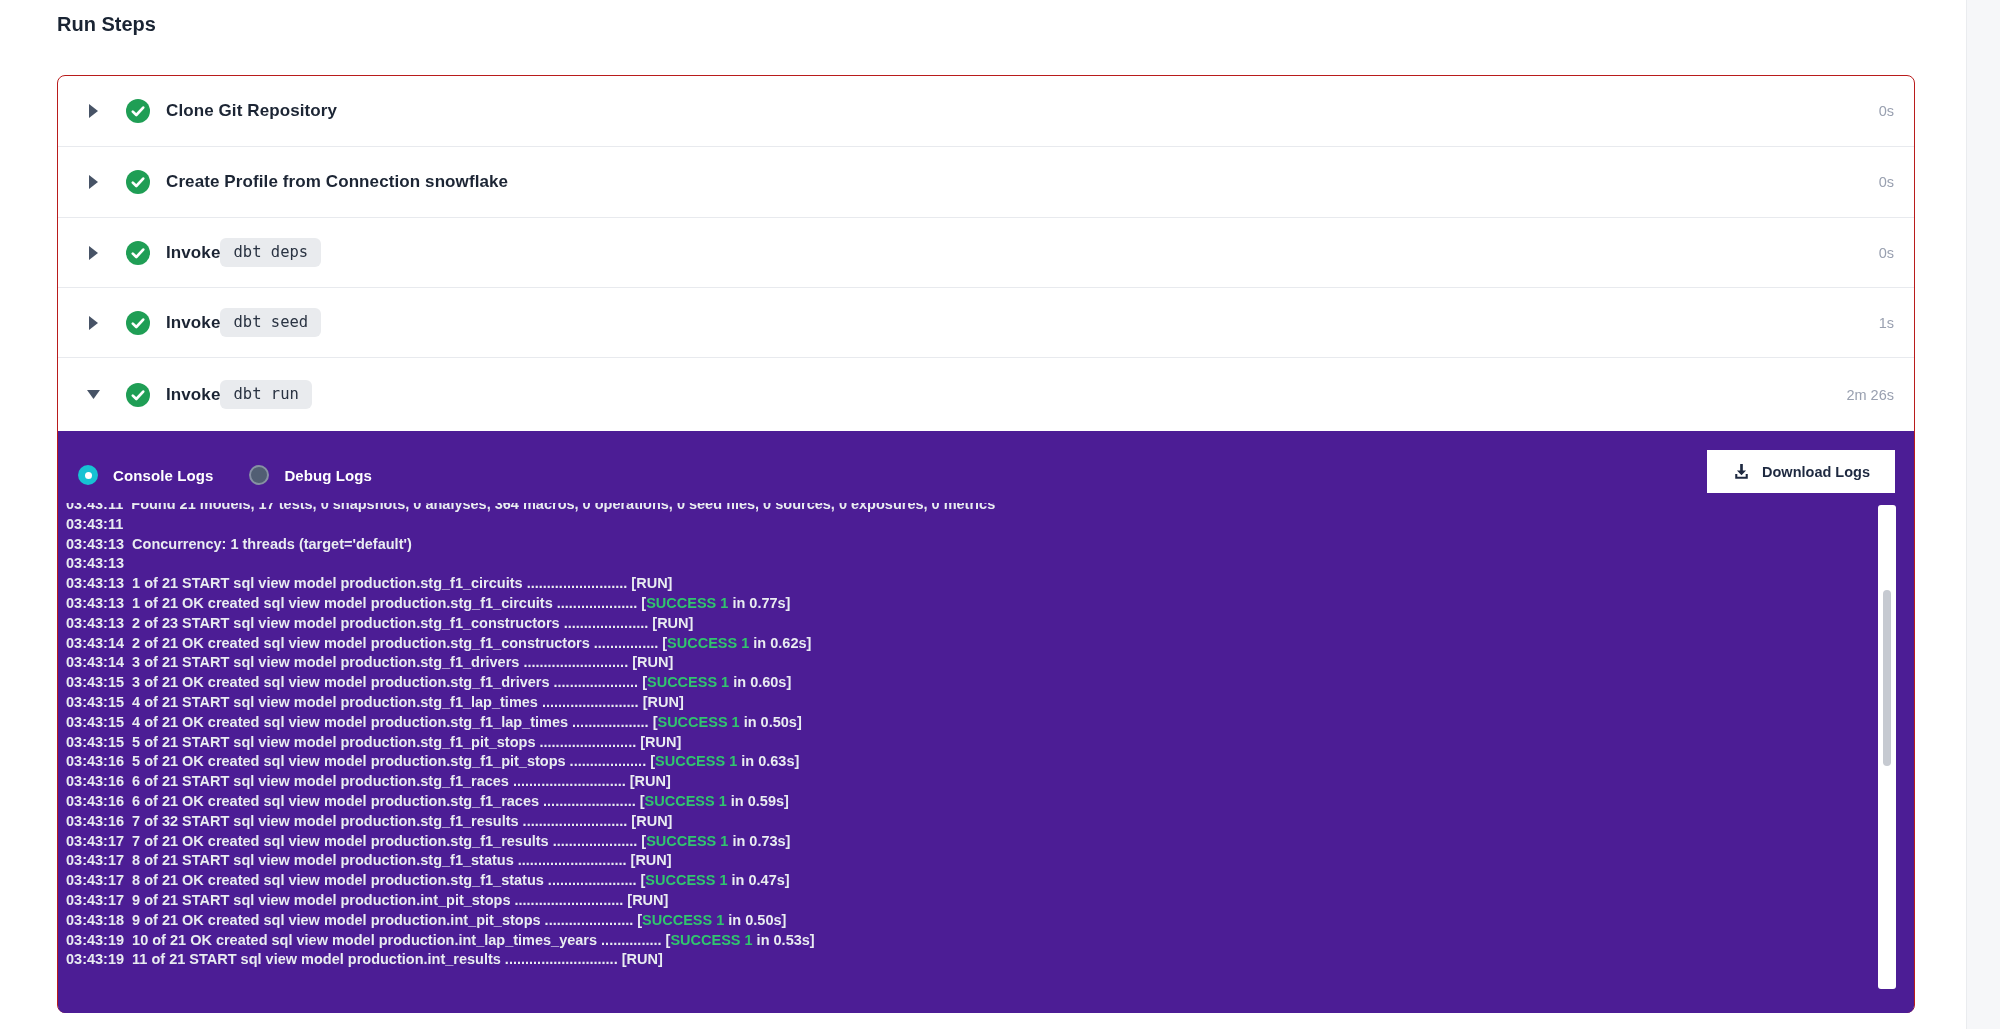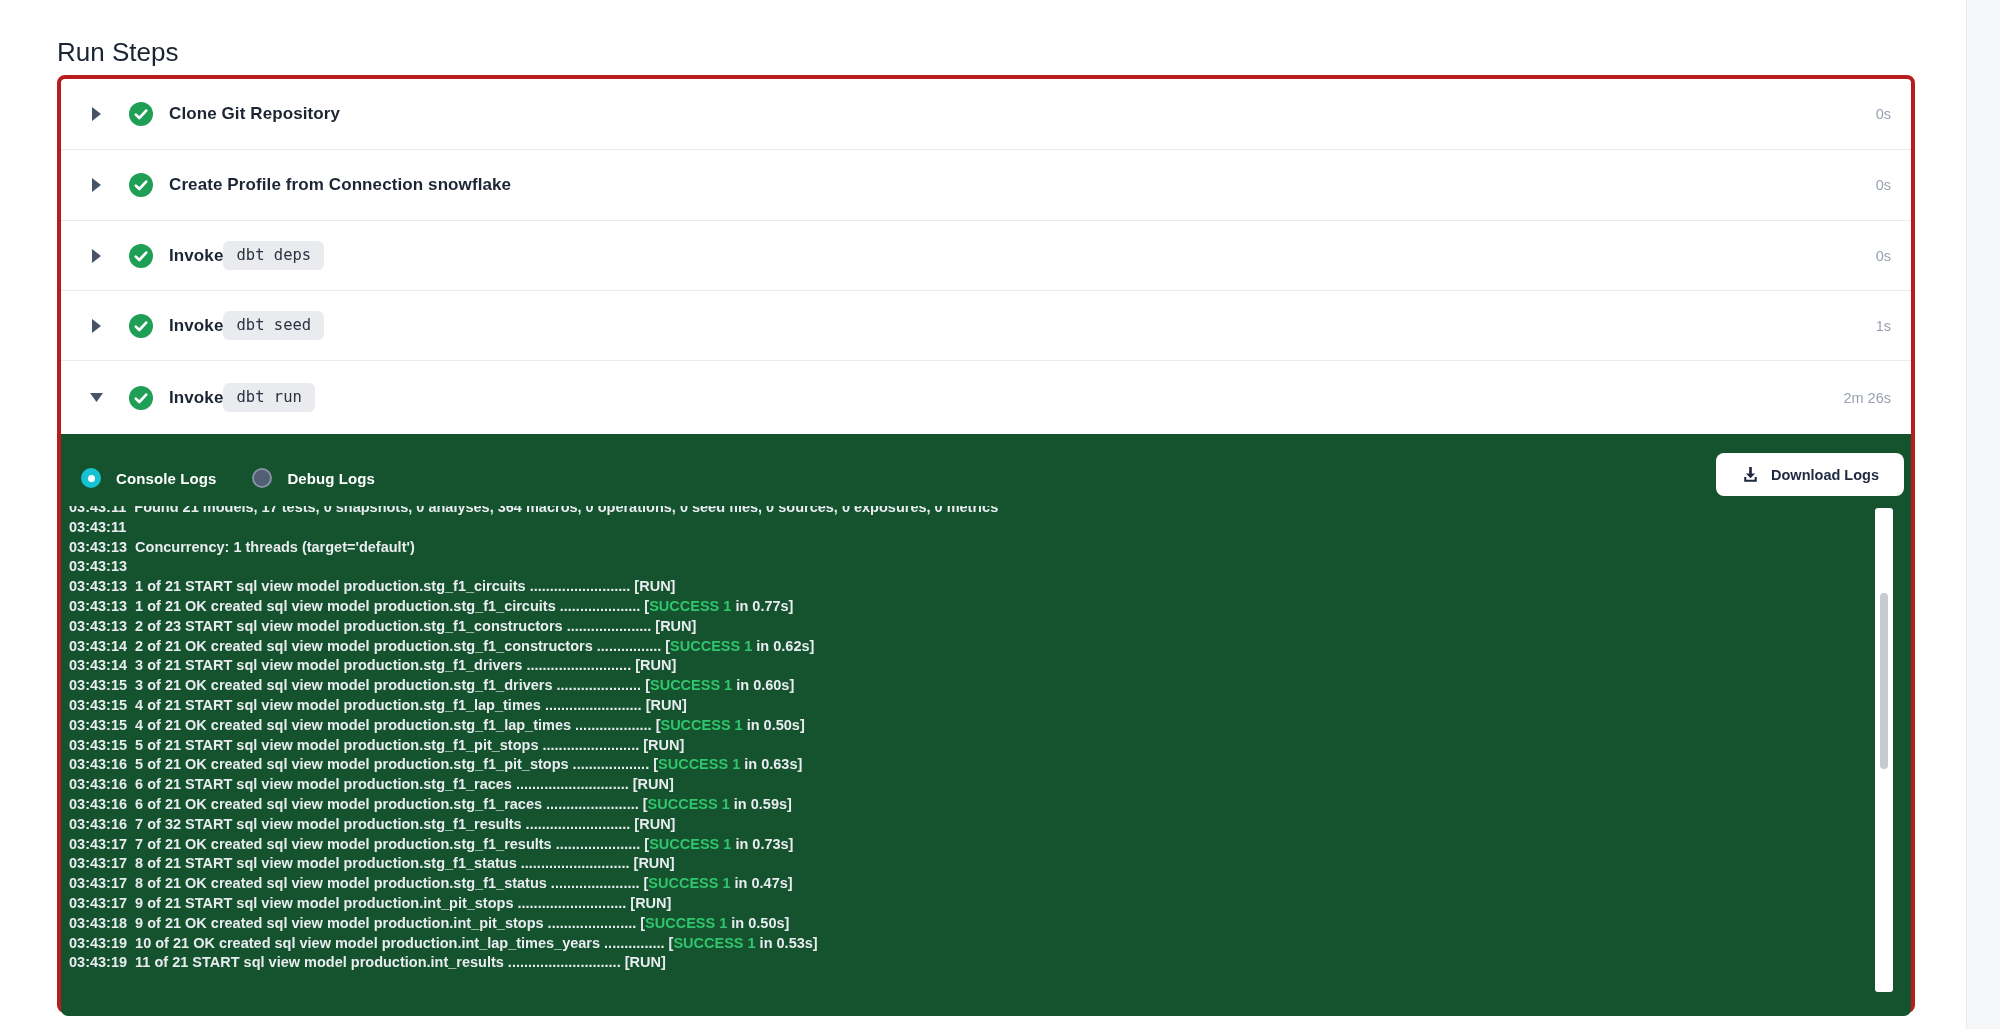--- a/index.html
+++ b/index.html
@@ -2,52 +2,52 @@
 <html><head>
 <meta charset="utf-8">
 <style>
   * { margin:0; padding:0; box-sizing:border-box; }
   html,body { width:2000px; height:1029px; background:#ffffff; font-family:"Liberation Sans", sans-serif; }
   .page { position:relative; width:2000px; height:1029px; background:#ffffff; overflow:hidden; }
 
   .side-strip { position:absolute; left:1966px; top:0; width:34px; height:1029px;
     background:#f6f7f9; border-left:1px solid #eaecef; }
 
-  .page-title { position:absolute; left:57px; top:13px; font-size:26px; font-weight:400; color:#1a2433;margin-top:24px; }
+  .page-title { position:absolute; left:57px; top:13px; font-size:20px; font-weight:700; color:#1a2433; }
 
   .card { position:absolute; left:57px; top:75px; width:1858px; height:938px;
-    background:#ffffff; border:4px solid #b91c1c; border-radius:8px; }
+    background:#ffffff; border:1px solid #b91c1c; border-radius:8px; }
 
   .step-row { display:flex; align-items:center; padding-left:28px; height:70px; cursor:pointer; }
   .step-row + .step-row { border-top:1px solid #e8eaee; }
   .step-row.r2 { height:71px; }
   .step-row.r5 { height:74px; }
 
   .caret { width:15px; height:16px; display:flex; align-items:center; justify-content:center; flex:0 0 auto; }
   .check { margin-left:25px; width:24px; height:24px; flex:0 0 auto; }
   .check svg { display:block; }
   .step-title { margin-left:16px; font-size:17px; font-weight:700; color:#1c2534; letter-spacing:.1px; }
   .badge { font-family:"DejaVu Sans Mono", monospace; font-size:15.5px; font-weight:500;
     color:#2a3342; background:#e9ebee; border-radius:6px; padding:5px 13px 6px 13px; }
   .duration { margin-left:auto; padding-right:20px; font-size:14.5px; color:#99a0b0; }
 
-  .log-panel { position:relative; width:100%; height:582px; background:#14532d;
+  .log-panel { position:relative; width:100%; height:582px; background:#4c1d95;
     border-radius:0 0 7px 7px; overflow:hidden; }
 
   .tabs { position:absolute; top:34px; left:20px; display:flex; align-items:center; }
   .radio-group { display:flex; align-items:center; cursor:pointer; }
   .radio-group.debug { margin-left:36px; }
   .radio { width:20px; height:20px; border-radius:50%; display:flex; align-items:center; justify-content:center; }
   .radio.selected { background:#17c2d3; }
   .radio.selected .radio-dot { width:7px; height:7px; border-radius:50%; background:#ffffff; }
   .radio.unselected { background:#515e73; border:2.5px solid #8691a3; }
   .tab-label { margin-left:15px; font-size:15px; font-weight:700; color:#ffffff; letter-spacing:.1px; }
 
-  .download-btn { position:absolute; top:19px; right:7px; width:188px; height:43px;
-    background:#ffffff; border:none; border-radius:8px; display:flex; align-items:center; justify-content:center;
+  .download-btn { position:absolute; top:19px; right:19px; width:188px; height:43px;
+    background:#ffffff; border:none; border-radius:0; display:flex; align-items:center; justify-content:center;
     gap:11px; cursor:pointer; font-family:"Liberation Sans", sans-serif; }
   .download-btn .btn-label { font-size:14.5px; font-weight:700; color:#1e2940; }
   .download-btn svg { display:block; }
 
   .logs { position:absolute; left:8px; top:72px; right:120px; bottom:6px; overflow:hidden; }
   .logs-inner { margin-top:-8px; }
   .log-line { white-space:pre; font-family:Liberation Sans, sans-serif; font-size:14.5px; font-weight:700;
     line-height:19.8px; height:19.8px; color:#e9ecf1; }
   .log-line .green { color:#31c56e; }
 

